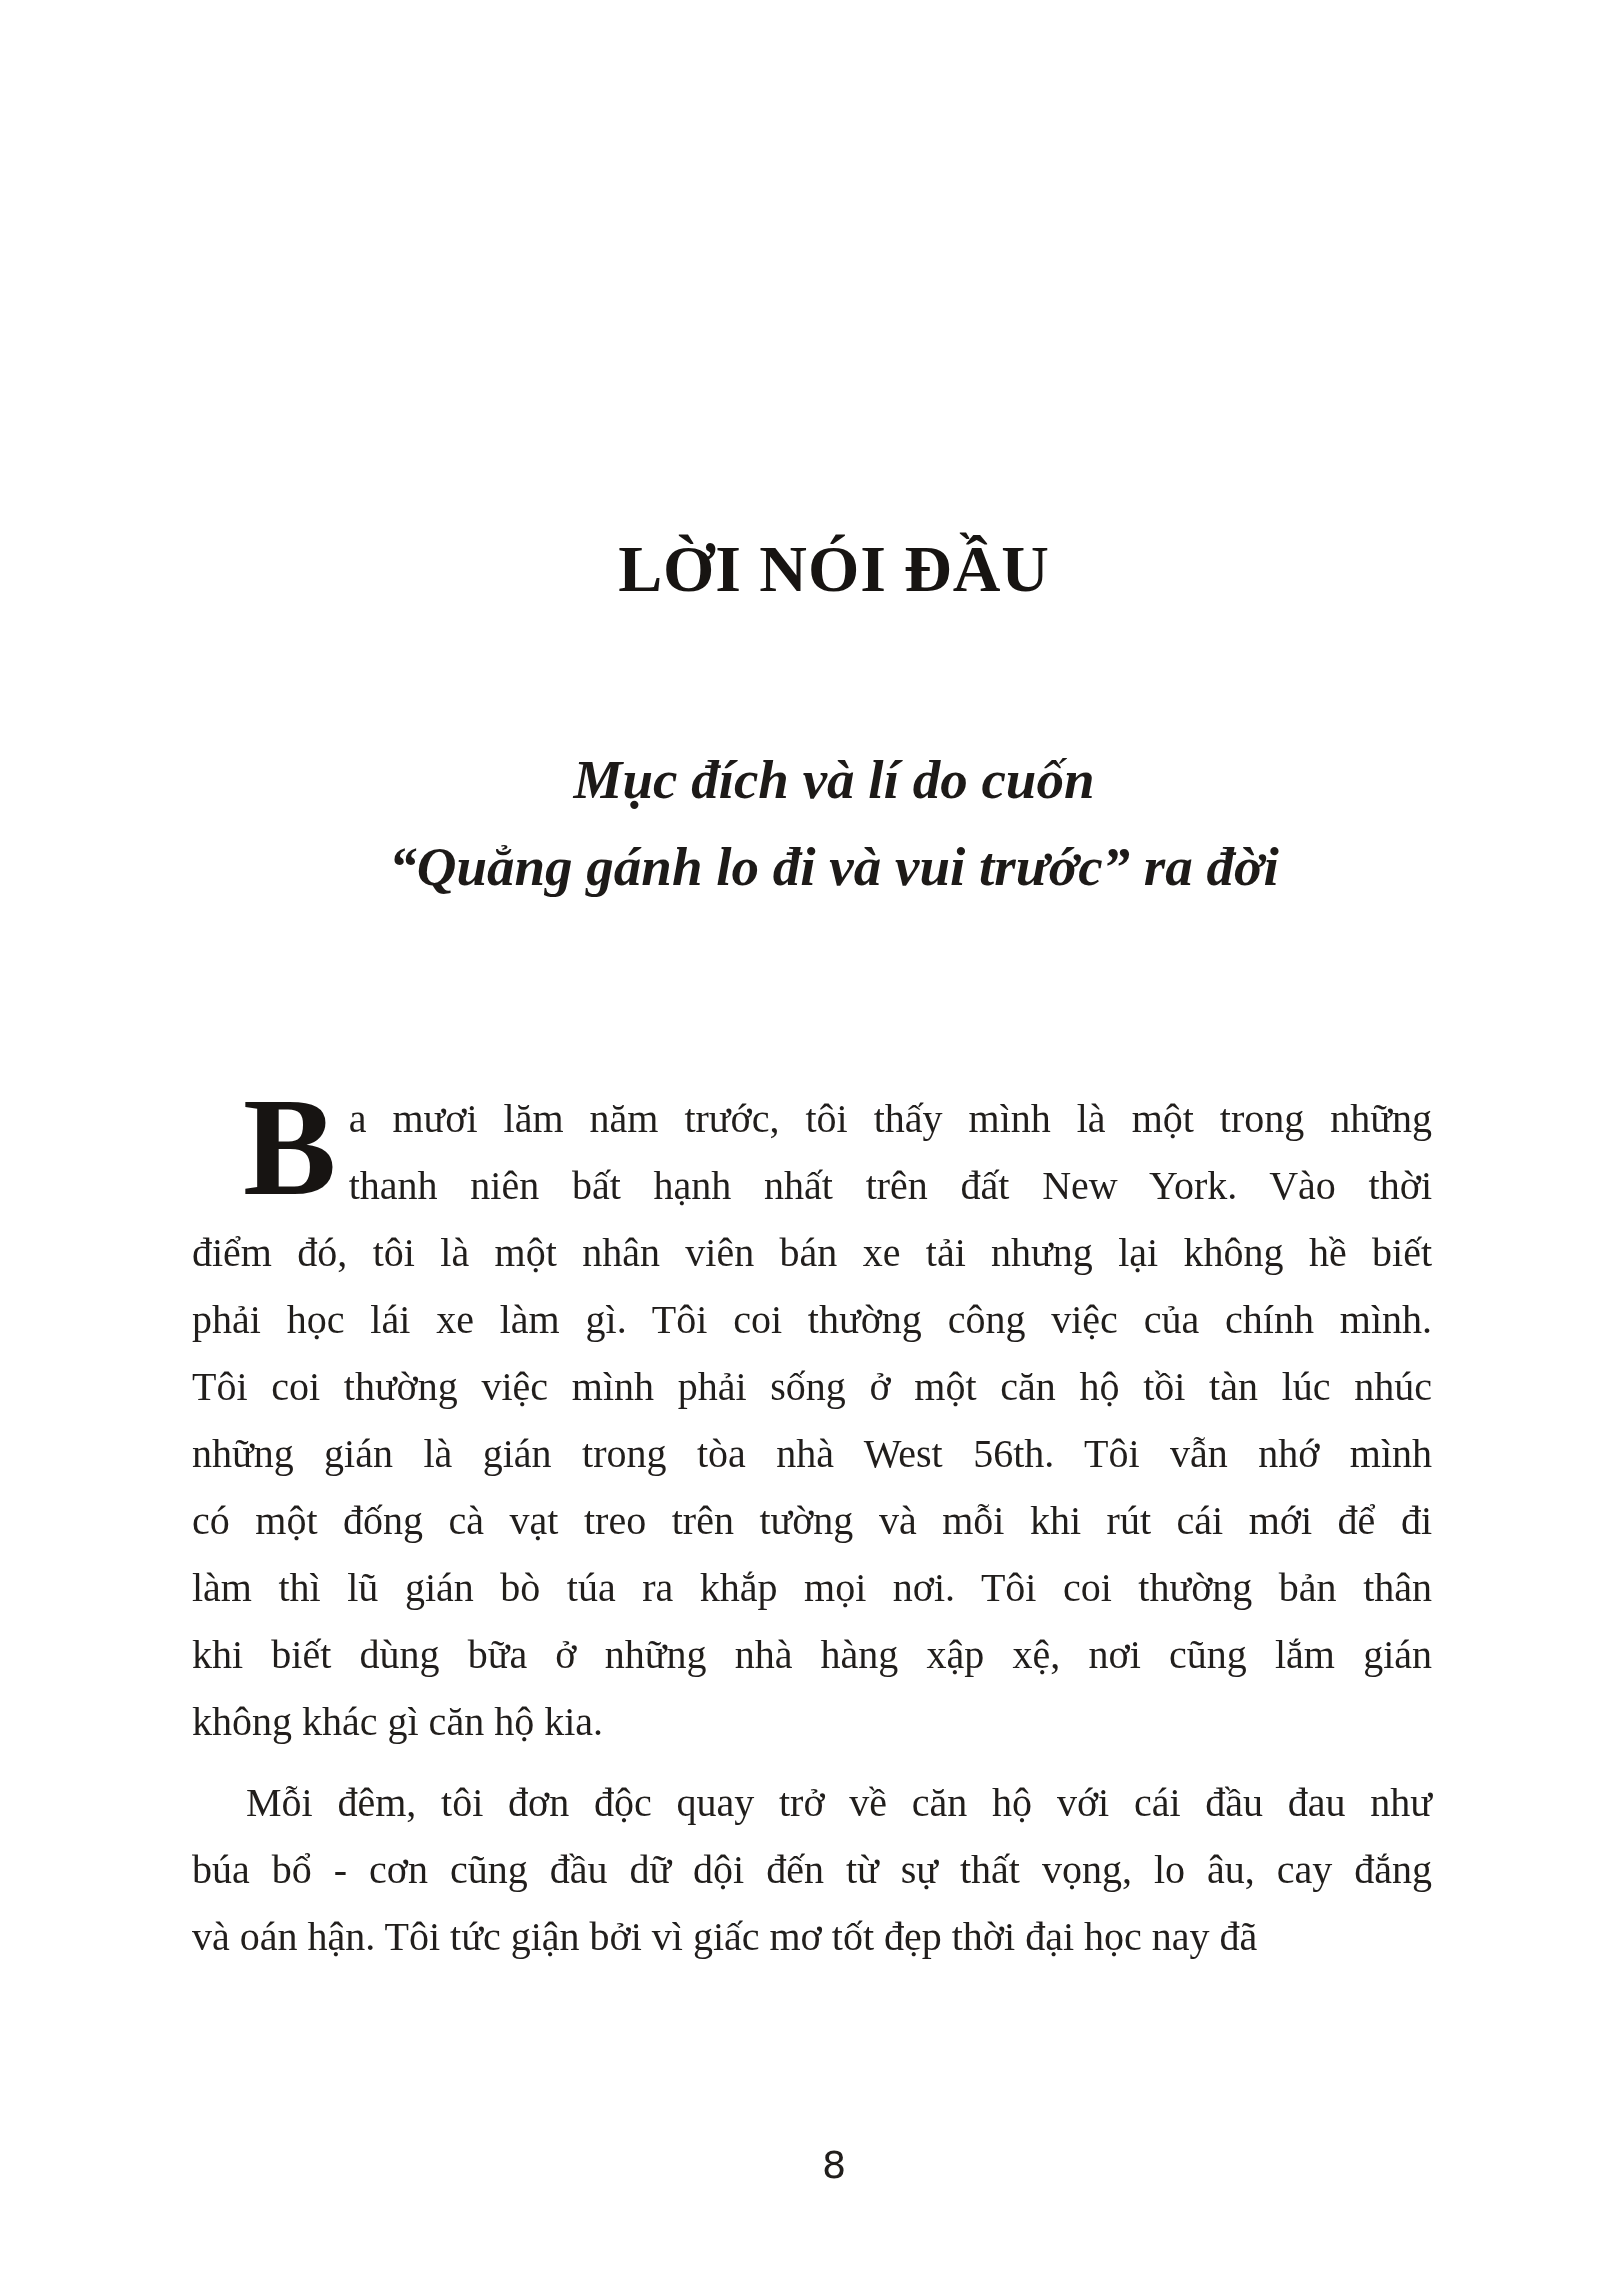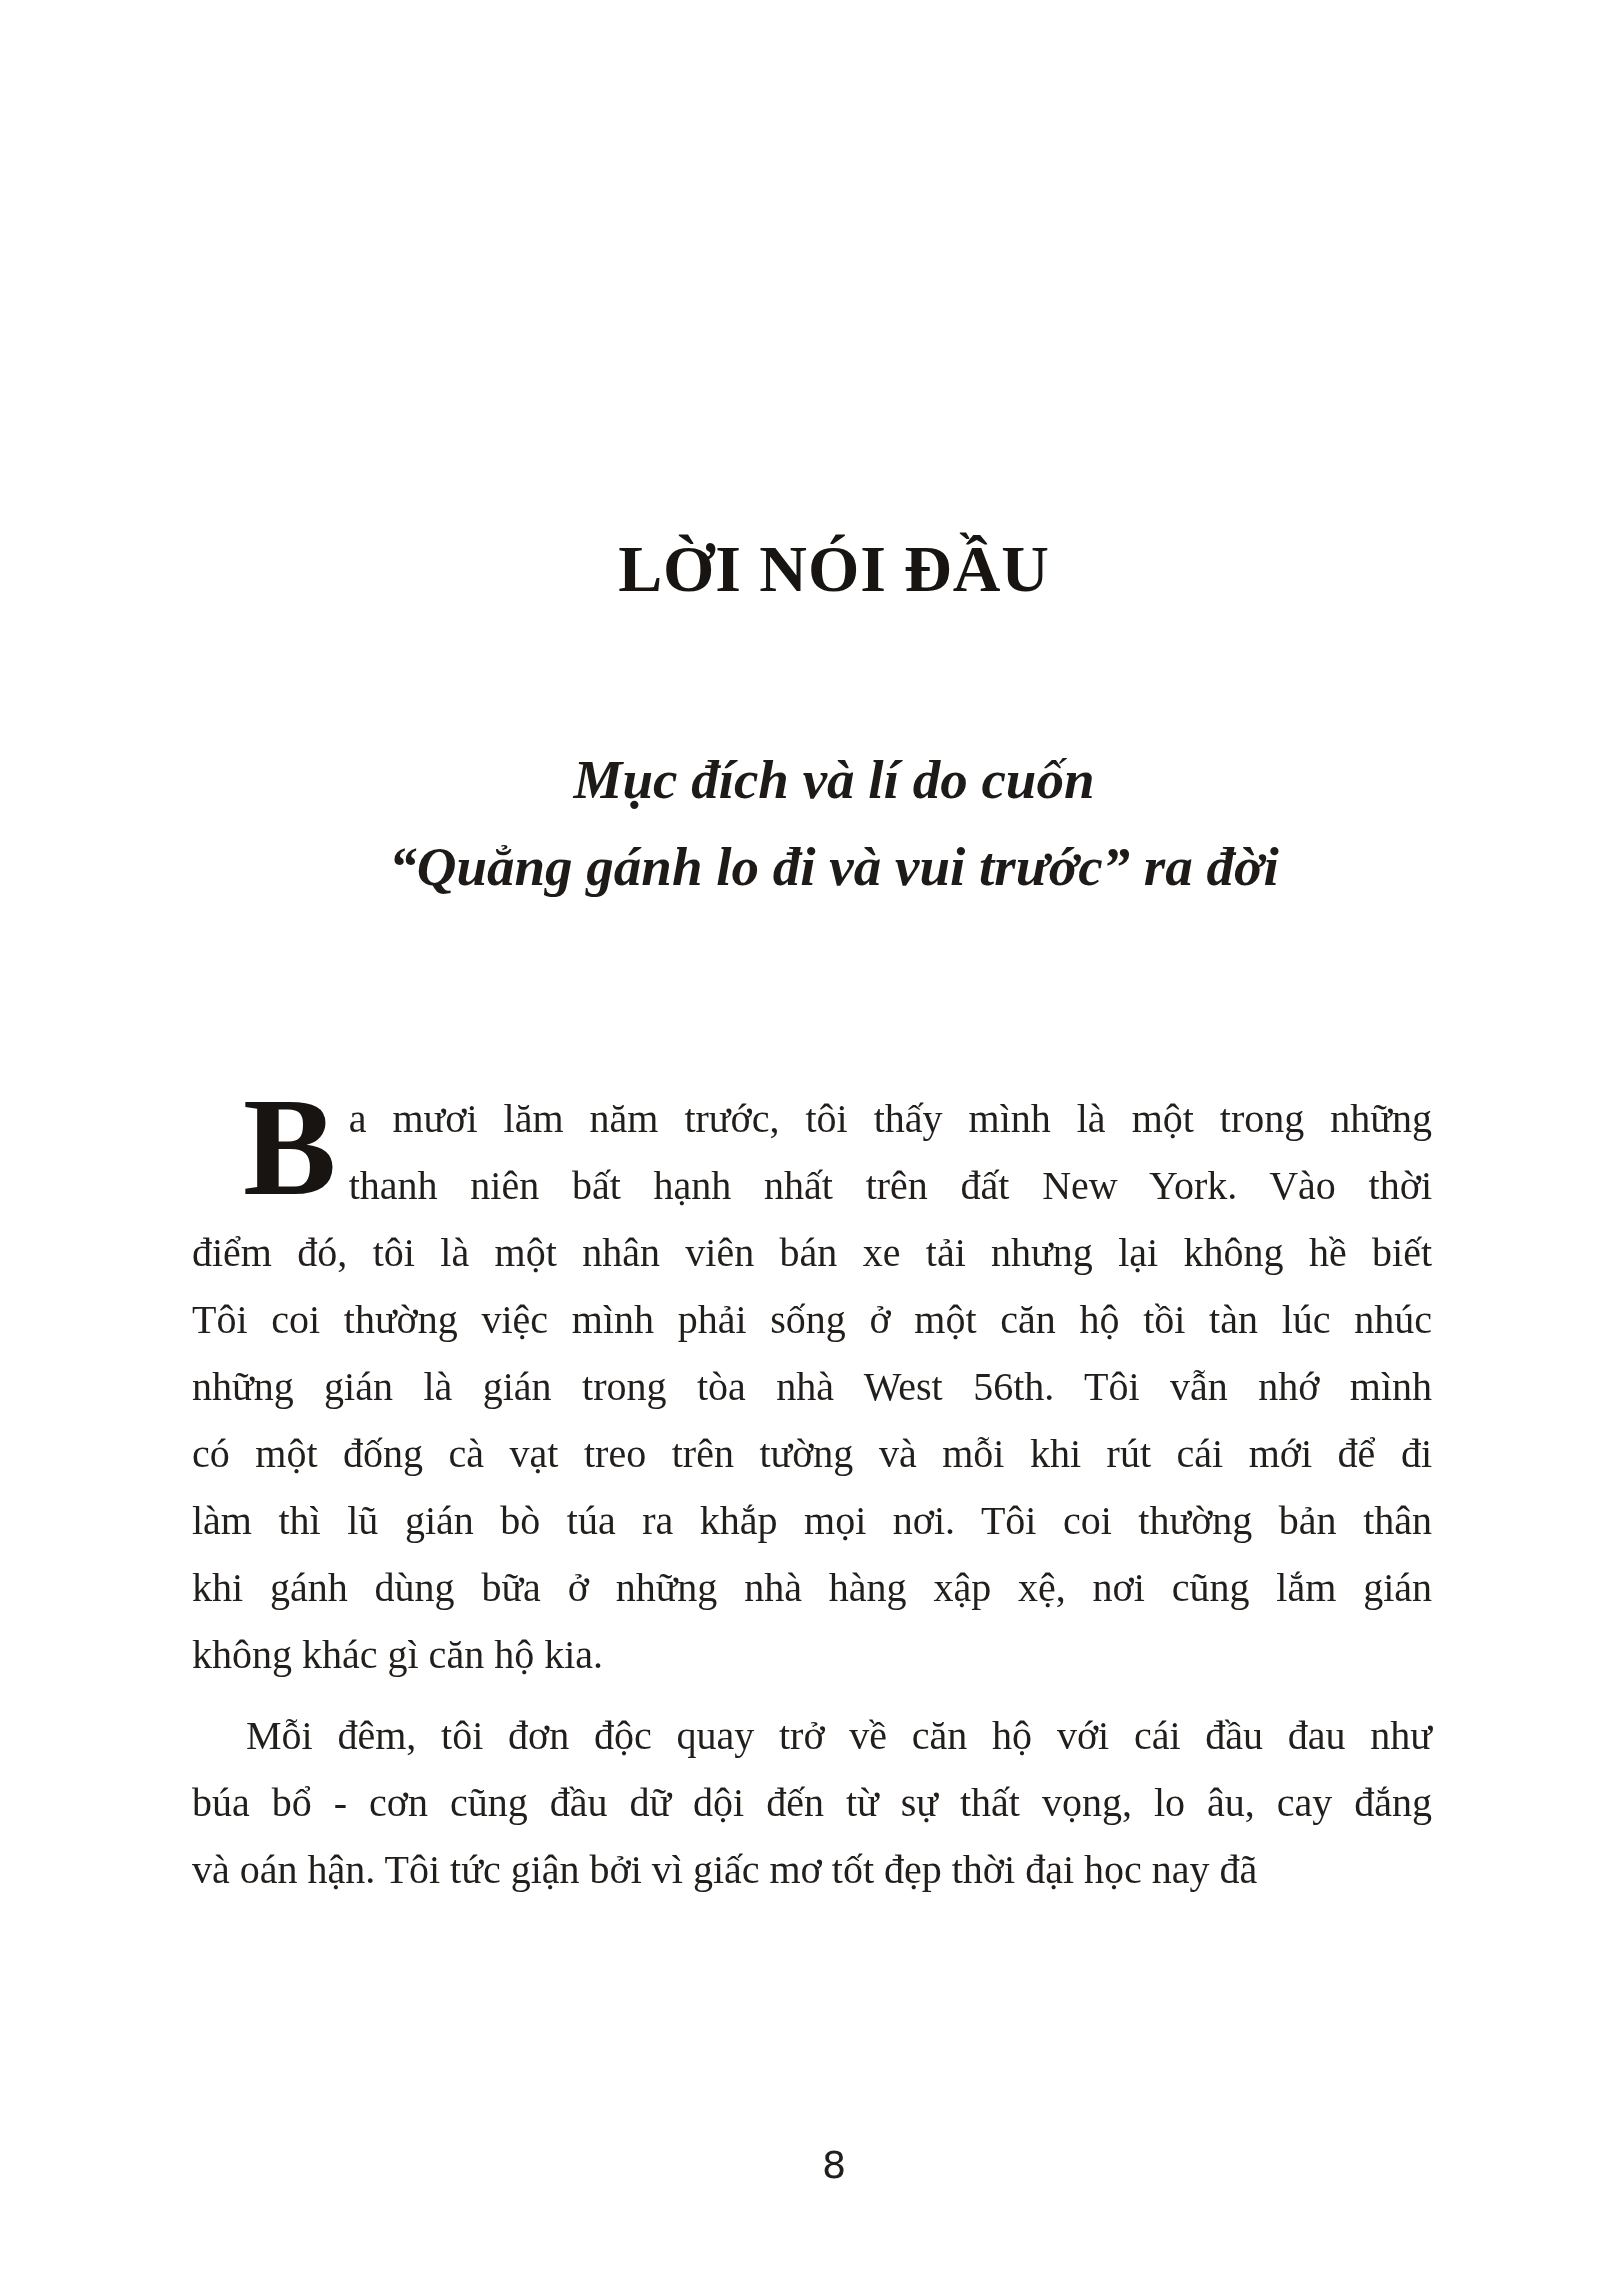--- a/index.html
+++ b/index.html
@@ -100,25 +100,26 @@
     <div>“Quẳng gánh lo đi và vui trước” ra đời</div>
   </div>
 
   <div class="body-text">
 
     <div class="paragraph paragraph-1">
       <span class="drop-cap">B</span>
       <div class="ln">a mươi lăm năm trước, tôi thấy mình là một trong những</div>
       <div class="ln">thanh niên bất hạnh nhất trên đất New York. Vào thời</div>
       <div class="ln">điểm đó, tôi là một nhân viên bán xe tải nhưng lại không hề biết</div>
+      <div class="ln">phải học lái xe làm gì. Tôi coi thường công việc của chính mình.</div>
       <div class="ln">Tôi coi thường việc mình phải sống ở một căn hộ tồi tàn lúc nhúc</div>
       <div class="ln">những gián là gián trong tòa nhà West 56th. Tôi vẫn nhớ mình</div>
       <div class="ln">có một đống cà vạt treo trên tường và mỗi khi rút cái mới để đi</div>
       <div class="ln">làm thì lũ gián bò túa ra khắp mọi nơi. Tôi coi thường bản thân</div>
-      <div class="ln">khi gánh dùng bữa ở những nhà hàng xập xệ, nơi cũng lắm gián</div>
+      <div class="ln">khi biết dùng bữa ở những nhà hàng xập xệ, nơi cũng lắm gián</div>
       <div class="ln last">không khác gì căn hộ kia.</div>
     </div>
 
     <div class="paragraph paragraph-2">
       <div class="ln indent">Mỗi đêm, tôi đơn độc quay trở về căn hộ với cái đầu đau như</div>
       <div class="ln">búa bổ - cơn cũng đầu dữ dội đến từ sự thất vọng, lo âu, cay đắng</div>
       <div class="ln last">và oán hận. Tôi tức giận bởi vì giấc mơ tốt đẹp thời đại học nay đã</div>
     </div>
 
   </div>

